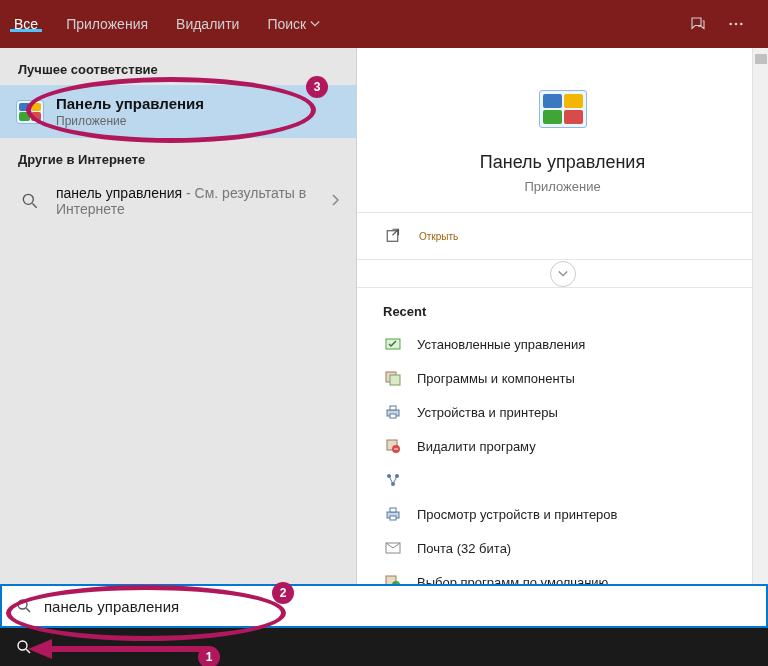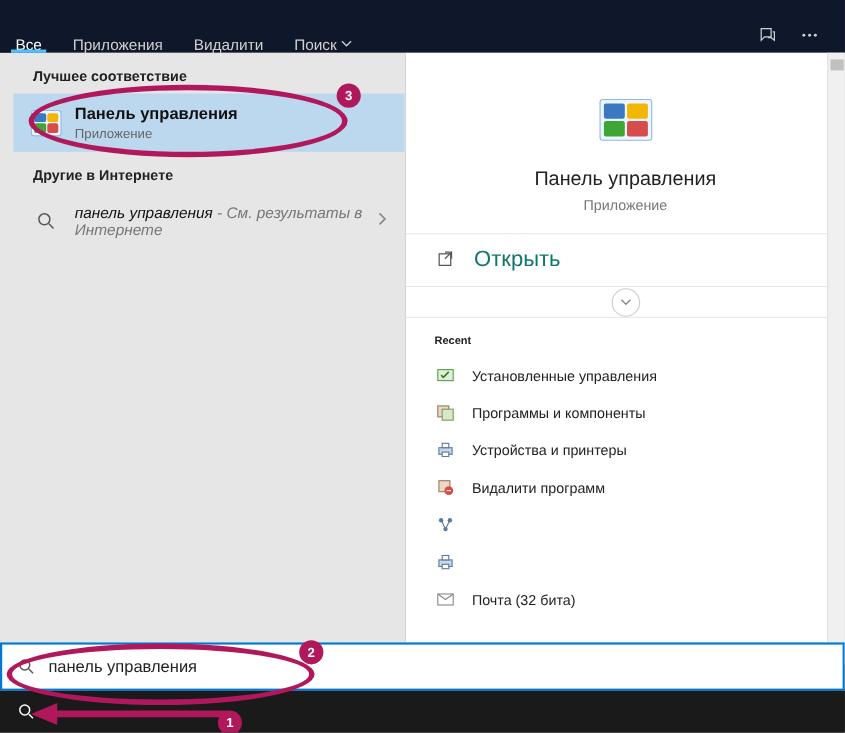--- a/index.html
+++ b/index.html
@@ -1,57 +1,57 @@
 <!DOCTYPE html>
 <html><head>
 <meta charset="utf-8">
 <style>
   * { box-sizing: border-box; margin: 0; padding: 0; font-family: "Segoe UI", Arial, sans-serif; }
   body { width: 768px; height: 666px; overflow: hidden; background: #000; position: relative; }
 
   
-  .header { background: #0f172a; height: 48px; display: flex; align-items: flex-end; padding: 0 8px 0 0; }
+  .header { background: #7f1d1d; height: 48px; display: flex; align-items: center; padding: 0 8px 0 0; }
   .tabs { display: flex; flex: 1; }
   .tab { color: #d0d0d0; font-size: 14px; padding: 0 14px; display: flex; align-items: center; cursor: pointer; position: relative; }
   .tab.active { color: #fff; }
   .tab.active::after { content: ""; position: absolute; left: 10px; right: 10px; bottom: 0; height: 3px; background: #4cc2ff; }
   .tab .chev { margin-left: 4px; }
   .header-right { display: flex; align-items: center; gap: 6px; padding-right: 8px; }
   .hicon { width: 32px; height: 32px; display: flex; align-items: center; justify-content: center; color: #d0d0d0; border-radius: 4px; cursor: pointer; }
   .hicon svg { width: 18px; height: 18px; }
 
   
   .main { display: flex; height: 556px; background: #e6e6e6; }
-  .left { width: 356px; background: #e6e6e6; overflow: hidden; margin-left: 12px; }
+  .left { width: 356px; background: #e6e6e6; overflow: hidden; }
   .right { flex: 1; background: #fff; position: relative; border-left: 1px solid #d0d0d0; }
   .scrollbar { position: absolute; right: 0; top: 0; width: 16px; height: 100%; background: #f0f0f0; border-left: 1px solid #e0e0e0; }
   .scrollbar-thumb { position: absolute; top: 6px; left: 2px; width: 12px; height: 10px; background: #c0c0c0; }
 
   .section-hdr { font-size: 13px; font-weight: 600; color: #222; padding: 14px 18px 8px 18px; }
   .result { display: flex; align-items: center; padding: 10px 14px; cursor: pointer; position: relative; }
   .result.sel { background: #bcd8ee; }
   .result .ico { width: 32px; height: 32px; display: flex; align-items: center; justify-content: center; margin-right: 10px; }
   .result .txtcol { flex: 1; }
   .result .title { font-size: 15px; font-weight: 600; color: #111; }
   .result .sub { font-size: 12px; color: #666; margin-top: 2px; }
-  .web-result .title { font-weight: 400; font-size: 14px; font-style: italic; }
+  .web-result .title { font-weight: 400; font-size: 14px; }
   .web-result .title .gray { color: #777; }
   .arrow { color: #888; }
 
   
   .preview-top { text-align: center; padding: 32px 24px 18px; }
   .preview-icon { display: inline-flex; width: 58px; height: 58px; align-items: center; justify-content: center; margin-bottom: 14px; }
   .preview-title { font-size: 18px; color: #222; margin-bottom: 6px; }
   .preview-sub { font-size: 13px; color: #777; }
   .actions { border-top: 1px solid #e6e6e6; border-bottom: 1px solid #e6e6e6; }
-  .act { display: flex; padding: 12px 26px; font-size: 20px; color: #0f766e; cursor: pointer; }
+  .act { display: flex; align-items: center; padding: 12px 26px; font-size: 10px; color: #a16207; cursor: pointer; }
   .act .aico { width: 22px; height: 22px; margin-right: 14px; display: flex; align-items: center; justify-content: center; color: #555; }
   .expander { height: 28px; display: flex; align-items: center; justify-content: center; border-bottom: 1px solid #e6e6e6; }
   .exp-circle { width: 26px; height: 26px; border: 1px solid #ccc; border-radius: 50%; display: flex; align-items: center; justify-content: center; color: #888; cursor: pointer; }
-  .recent-hdr { font-size: 10px; font-weight: 600; padding: 16px 26px 8px; color: #222; }
+  .recent-hdr { font-size: 13px; font-weight: 600; padding: 16px 26px 8px; color: #222; }
   .ritem { display: flex; align-items: center; padding: 7px 26px; font-size: 13px; color: #222; cursor: pointer; }
   .ritem .rico { width: 20px; height: 20px; margin-right: 14px; display: flex; align-items: center; justify-content: center; }
   .ritem .rico svg { width: 16px; height: 16px; }
 
   
   .searchbar { position: absolute; left: 0; right: 0; bottom: 38px; height: 44px; background: #fff; border: 2px solid #0078d4; display: flex; align-items: center; padding: 0 10px; }
   .searchbar .sico { width: 24px; height: 24px; color: #555; margin-right: 8px; display: flex; align-items: center; justify-content: center; }
   .searchbar input { border: none; outline: none; font-size: 15px; flex: 1; color: #222; background: transparent; }
 
   
@@ -210,49 +210,60 @@
       <span>Устройства и принтеры</span>
     </div>
     <div class="ritem">
       <div class="rico">
           <svg viewBox="0 0 16 16">
             <rect x="2" y="2" width="10" height="10" fill="#e8d8c8" stroke="#9e7a5a"></rect>
             <circle cx="11" cy="11" r="4" fill="#d84b4b"></circle>
             <rect x="9" y="10.5" width="4" height="1" fill="#fff"></rect>
           </svg>
         </div>
-      <span>Видалити программ</span>
+      <span>Видалити програму</span>
     </div>
     <div class="ritem">
       <div class="rico">
           <svg viewBox="0 0 16 16">
             <circle cx="4" cy="4" r="2" fill="#5a7a9e"></circle>
             <circle cx="12" cy="4" r="2" fill="#5a7a9e"></circle>
             <circle cx="8" cy="12" r="2" fill="#5a7a9e"></circle>
             <path d="M4 4L8 12L12 4" stroke="#5a7a9e" fill="none"></path>
           </svg>
         </div>
     </div>
     <div class="ritem">
       <div class="rico">
           <svg viewBox="0 0 16 16">
             <rect x="2" y="6" width="12" height="6" fill="#c8d8e8" stroke="#5a7a9e"></rect>
             <rect x="5" y="2" width="6" height="4" fill="#fff" stroke="#5a7a9e"></rect>
             <rect x="5" y="10" width="6" height="4" fill="#fff" stroke="#5a7a9e"></rect>
           </svg>
         </div>
+      <span>Просмотр устройств и принтеров</span>
     </div>
     <div class="ritem">
       <div class="rico">
           <svg viewBox="0 0 16 16">
             <rect x="1" y="3" width="14" height="10" fill="#fff" stroke="#888"></rect>
             <path d="M1 3l7 5 7-5" stroke="#888" fill="none"></path>
           </svg>
         </div>
       <span>Почта (32 бита)</span>
+    </div>
+    <div class="ritem">
+      <div class="rico">
+          <svg viewBox="0 0 16 16">
+            <rect x="1" y="2" width="10" height="10" fill="#e8d8c8" stroke="#9e7a5a"></rect>
+            <circle cx="11" cy="11" r="4" fill="#3fa535"></circle>
+            <path d="M9 11l1.5 1.5L13 10" stroke="#fff" stroke-width="1.2" fill="none"></path>
+          </svg>
+        </div>
+      <span>Выбор программ по умолчанию</span>
     </div>
   </div>
 </div>
 
 <div class="searchbar">
   <div class="sico">
     <svg viewBox="0 0 24 24" width="18" height="18">
         <circle cx="10" cy="10" r="6" fill="none" stroke="#555" stroke-width="1.8"></circle>
         <line x1="15" y1="15" x2="20" y2="20" stroke="#555" stroke-width="1.8"></line>
       </svg>

